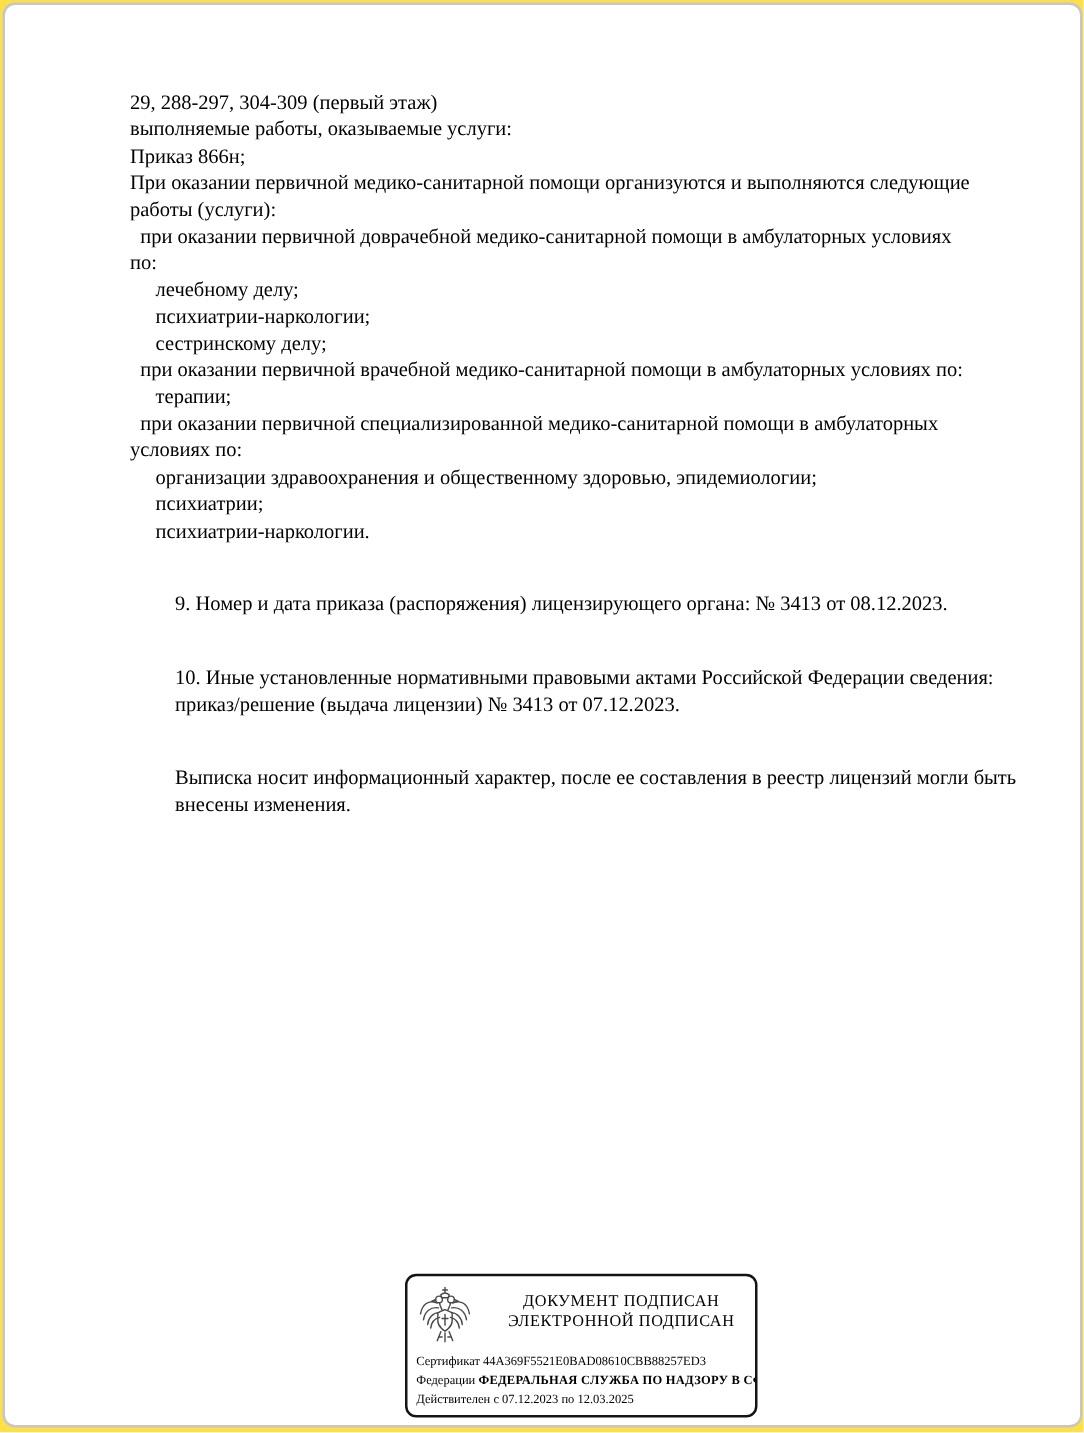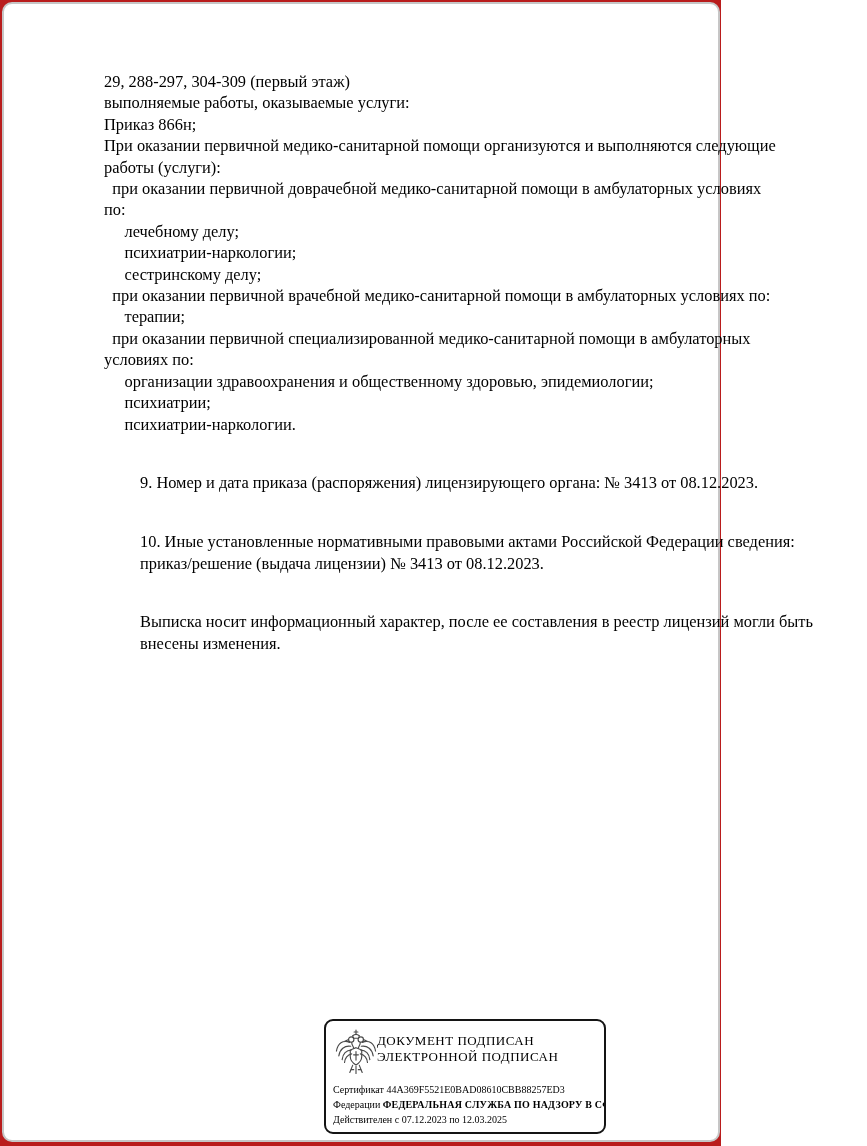--- a/index.html
+++ b/index.html
@@ -7,23 +7,23 @@
     padding: 0;
     background: #ffffff;
     width: 867px;
     height: 1146px;
     overflow: hidden;
     font-family: "Liberation Serif", "DejaVu Serif", serif;
     color: #000;
   }
   .screen {
     position: relative;
-    width: 721px;
+    width: 867px;
     height: 1146px;
-    background: #b91c1c;
+    background: #fde047;
   }
   
   .page-card {
     position: absolute;
     left: 2px; top: 2px; right: 1px; bottom: 4px;
     border: 2px solid #c6c6c6;
     border-radius: 10px;
     background: #ffffff;
     box-sizing: border-box;
   }
@@ -59,23 +59,24 @@
   }
   .stamp-emblem {
     position: absolute;
     left: 9px;
     top: 8px;
     width: 42px;
     height: 46px;
   }
   .stamp-title {
     position: absolute;
-    left: 51px;
+    left: 68px;
     right: 4px;
     top: 12px;
+    text-align: center;
     font-size: 13px;
     line-height: 15.5px;
     letter-spacing: 0.5px;
   }
   .stamp-info {
     position: absolute;
     left: 7px;
     right: 0;
     top: 62px;
     font-size: 10px;
@@ -107,21 +108,21 @@
      сестринскому делу;
   при оказании первичной врачебной медико-санитарной помощи в амбулаторных условиях по:
      терапии;
   при оказании первичной специализированной медико-санитарной помощи в амбулаторных
 условиях по:
      организации здравоохранения и общественному здоровью, эпидемиологии;
      психиатрии;
      психиатрии-наркологии.</div>
     <div class="doc-block">9. Номер и дата приказа (распоряжения) лицензирующего органа: № 3413 от 08.12.2023.</div>
     <div class="doc-block">10. Иные установленные нормативными правовыми актами Российской Федерации сведения:
-приказ/решение (выдача лицензии) № 3413 от 08.12.2023.</div>
+приказ/решение (выдача лицензии) № 3413 от 07.12.2023.</div>
     <div class="doc-block">Выписка носит информационный характер, после ее составления в реестр лицензий могли быть
 внесены изменения.</div>
   </div>
 
   <div class="stamp">
 
     <svg class="stamp-emblem" viewBox="0 0 44 48" fill="none" stroke="#4a4a4a" stroke-width="1.2" stroke-linecap="round">
 
       <path d="M22 1 v4 M20 3 h4"></path>
       <path d="M18.5 7 q3.5 -3 7 0 l-0.8 2.6 h-5.4 z"></path>

